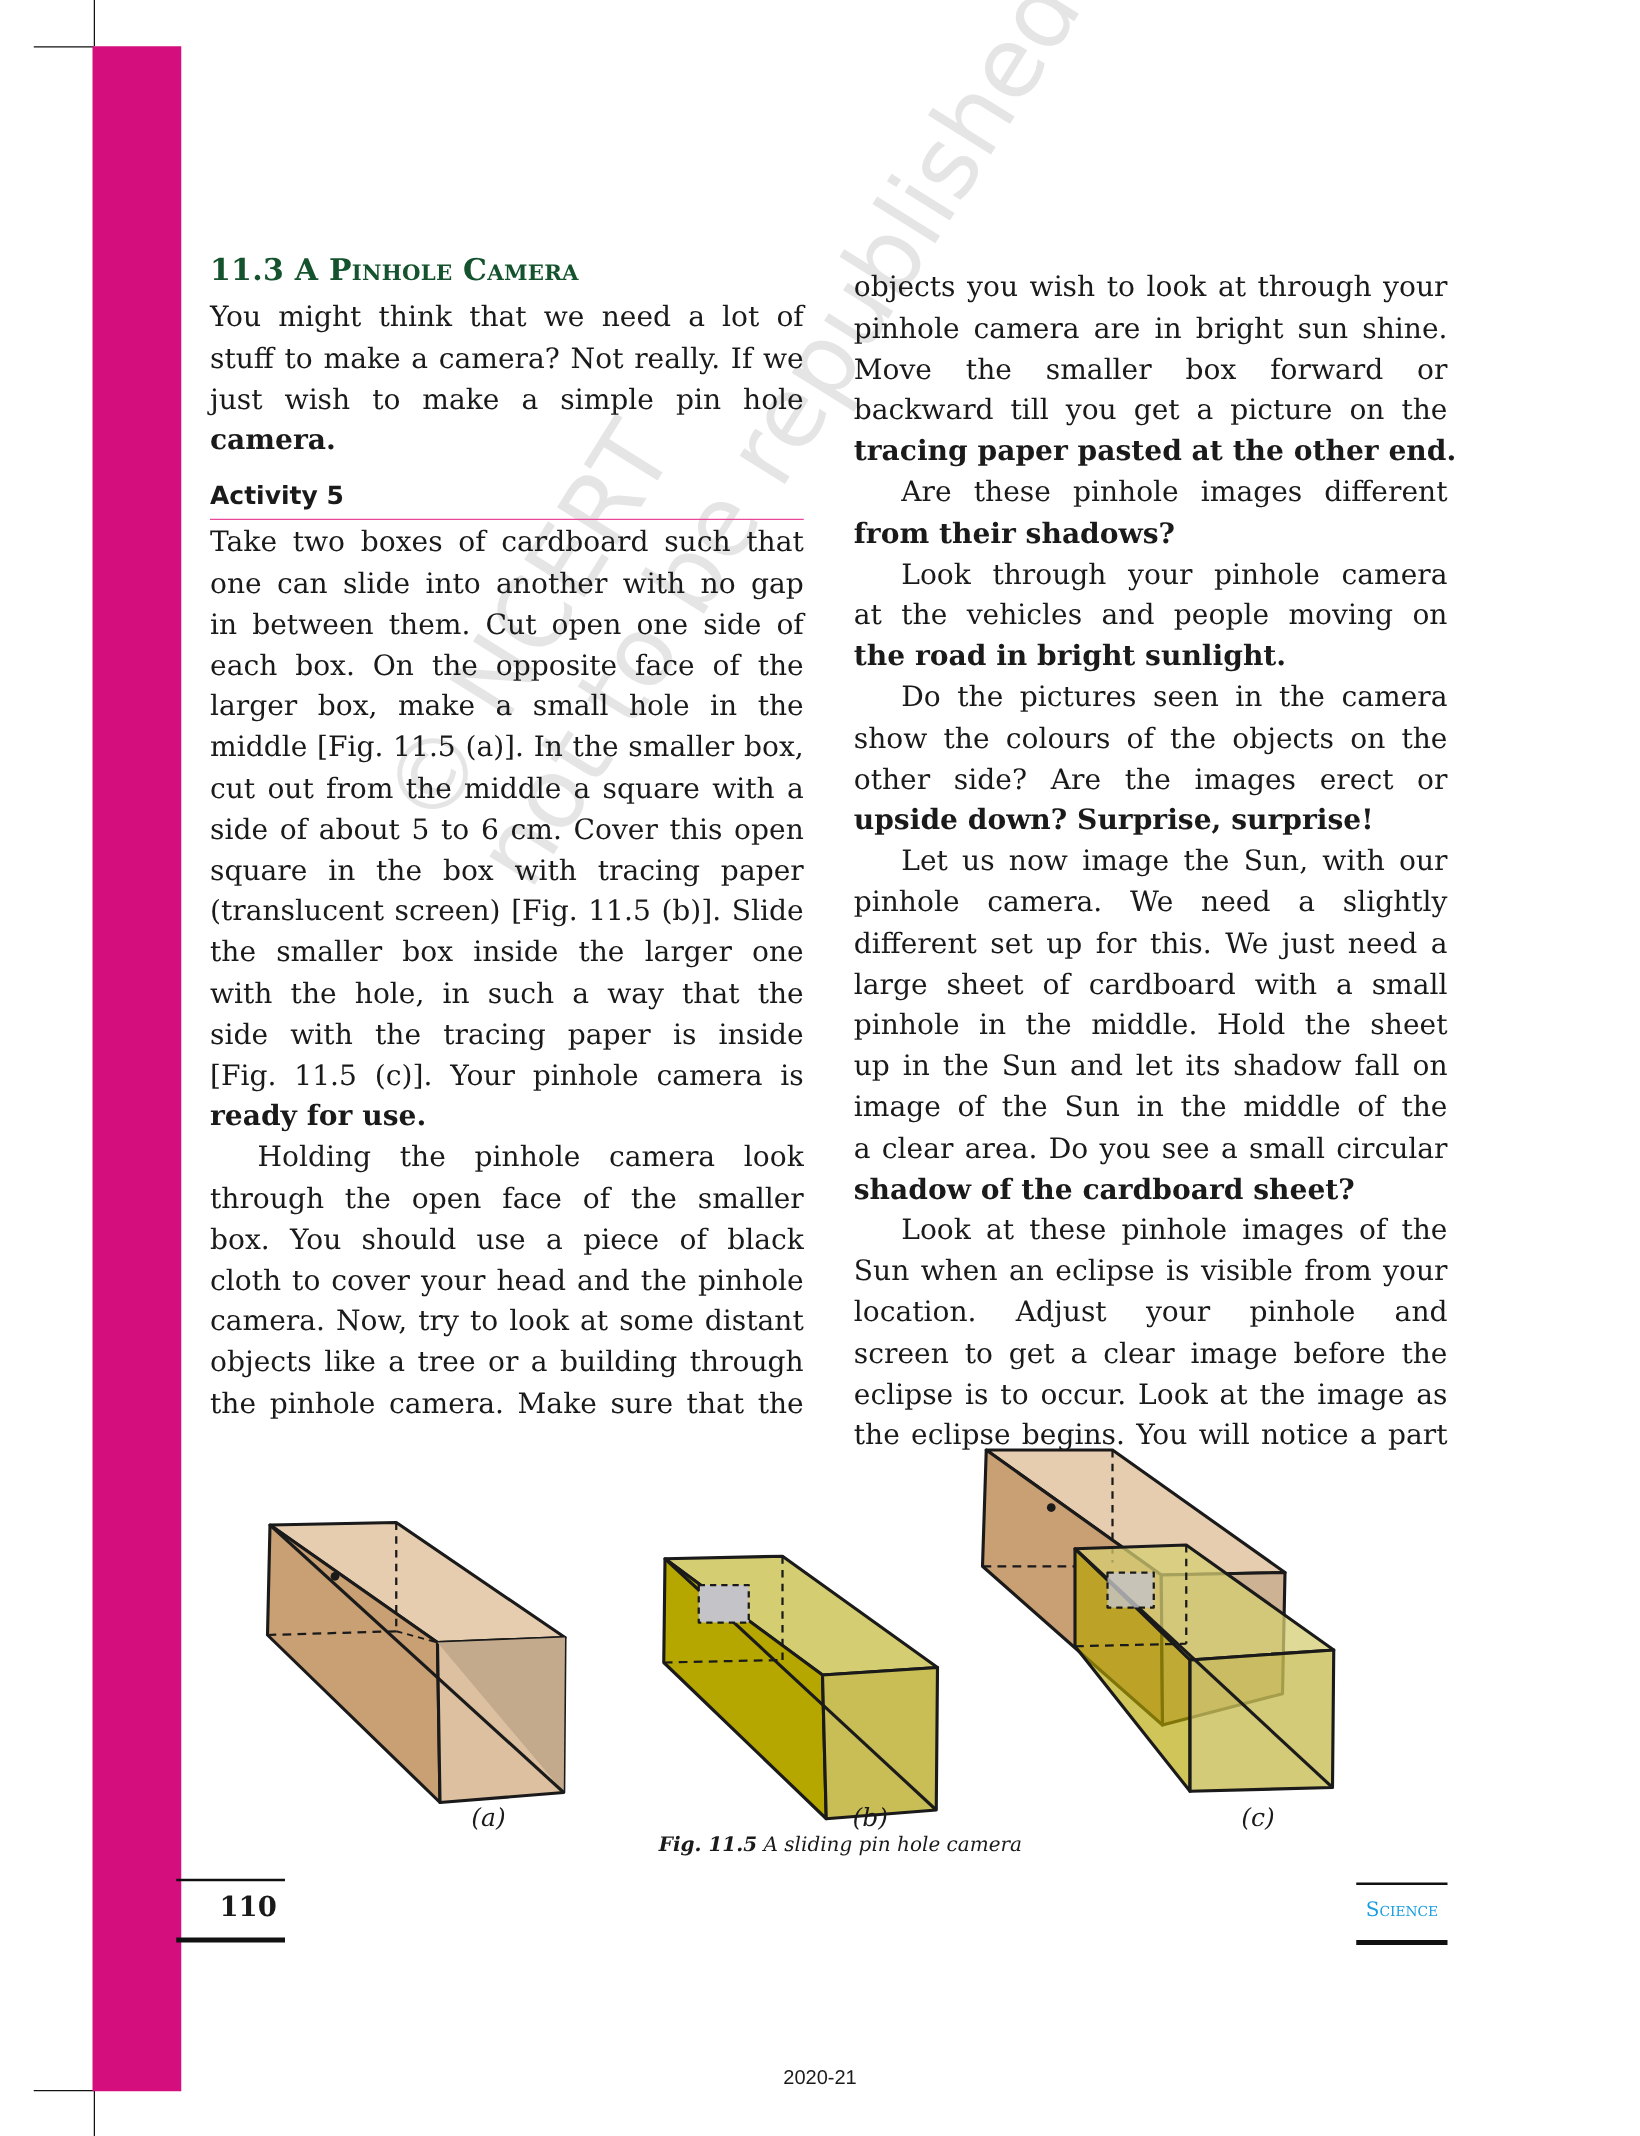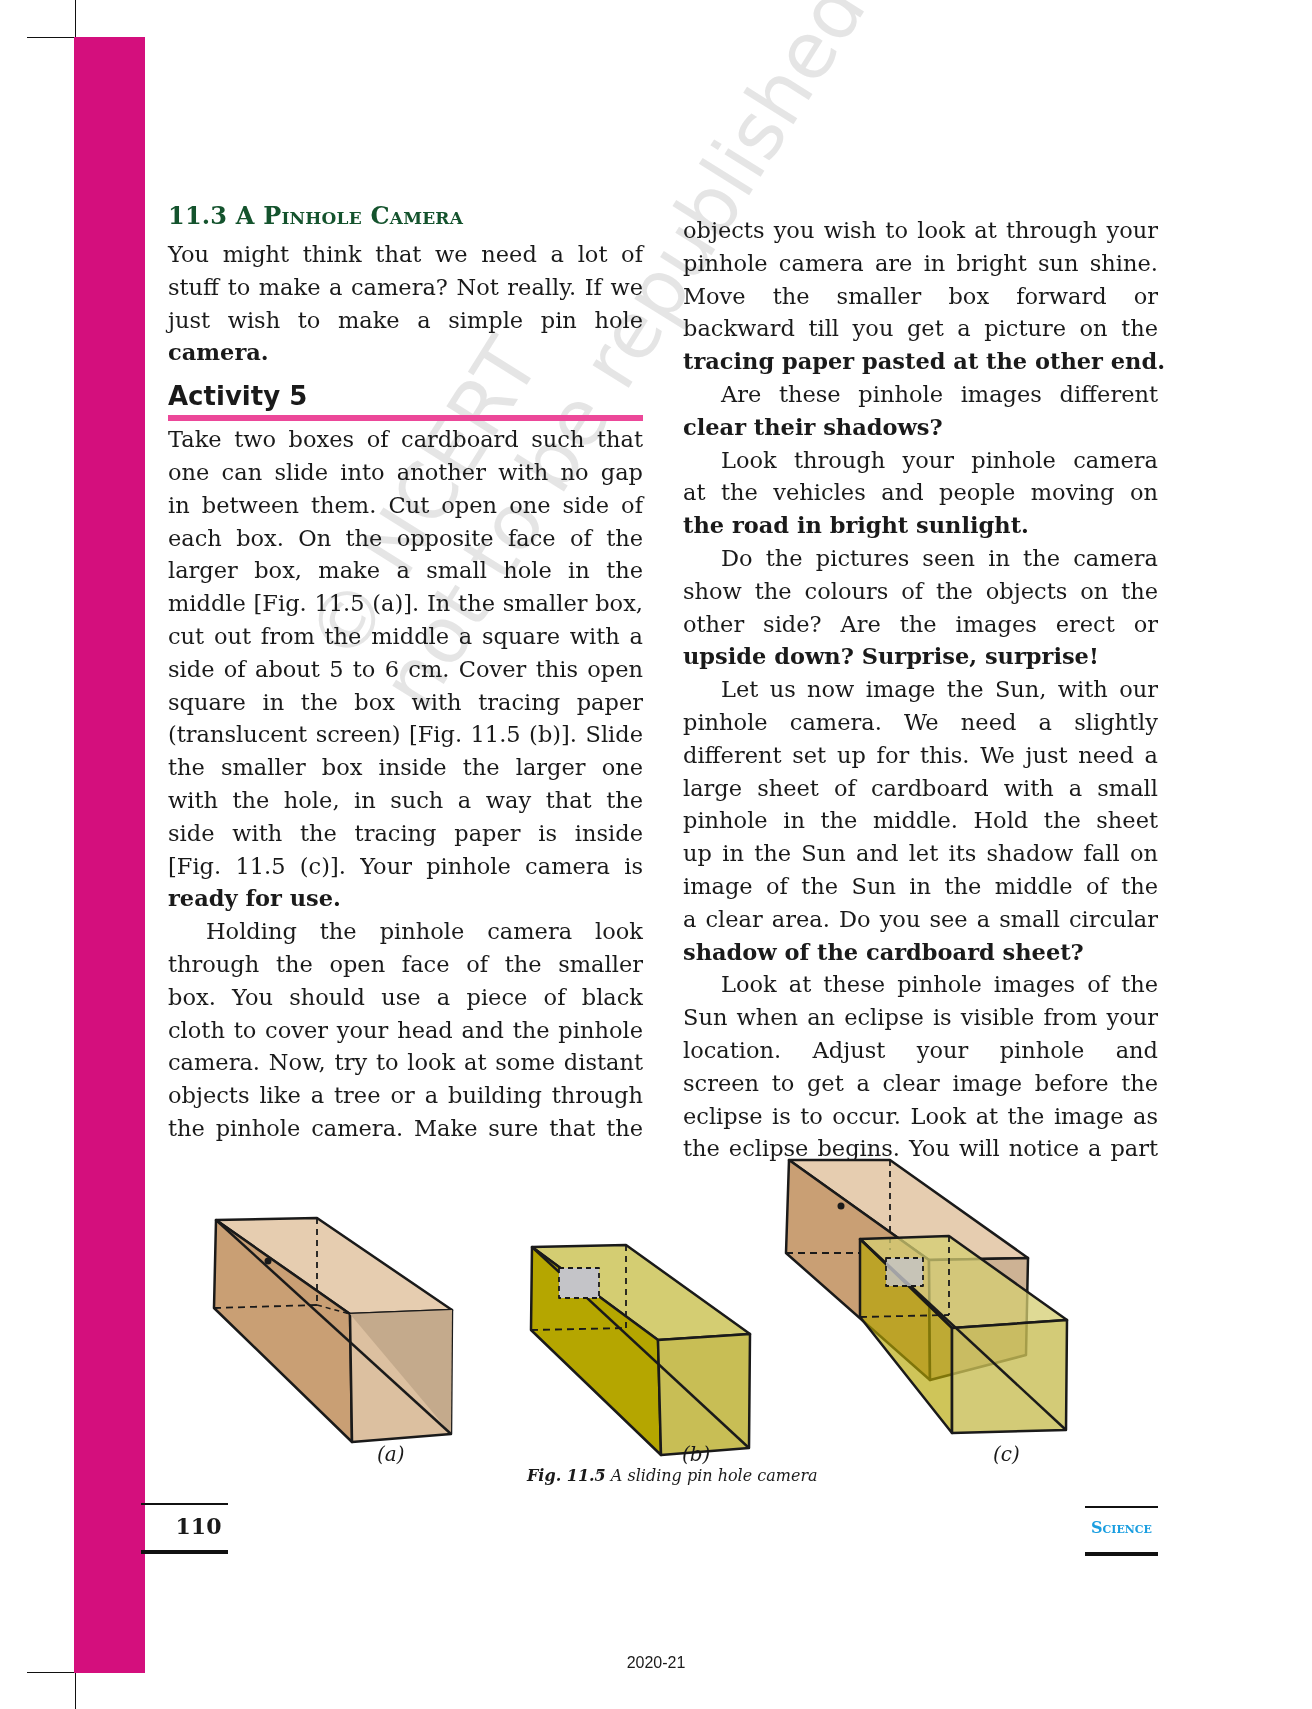--- a/index.html
+++ b/index.html
@@ -7,37 +7,37 @@
          font-family:"DejaVu Serif", serif; color:#1a1a1a; }
   .crop-v { position:absolute; width:1px; background:#111; }
   .crop-h { position:absolute; height:1px; background:#111; }
   #magenta-bar { position:absolute; left:74px; top:37px; width:71px; height:1636px; background:#d40f7d; }
   .col { position:absolute; font-size:22.5px; line-height:32.8px; text-align:justify; }
   #left-col { left:168px; top:200px; width:475px; }
   #right-col { left:683px; top:214px; width:475px; }
   .col p { margin:0; }
   .section-title { color:#14532d; font-weight:bold; font-size:24px; line-height:32px; margin:0 0 6px 0;
                    font-variant:small-caps; letter-spacing:0.2px; }
-  .activity { font-weight:bold; font-size:26px; line-height:34px; margin:10px 0 2px 0;
-              border-bottom:6px solid #ec4899; padding-bottom:2px; font-family:"DejaVu Sans", sans-serif; }
+  .activity { font-weight:bold; font-size:20px; line-height:34px; margin:10px 0 2px 0;
+              border-bottom:1px solid #ec4899; padding-bottom:2px; font-family:"DejaVu Sans", sans-serif; }
   .line { display:block; text-align:justify; text-align-last:justify; white-space:nowrap; }
   .line.last { text-align-last:left;font-weight:bold; }
   .line.ind { padding-left:38px; }
   #watermark { position:absolute; left:290px; top:630px; width:800px; transform:rotate(-58deg); transform-origin:left top;
                color:rgba(160,160,160,0.28); font-family:"DejaVu Sans", sans-serif; font-size:78px; line-height:88px;
                pointer-events:none; white-space:nowrap; }
   #figure { position:absolute; left:200px; top:1150px; width:900px; height:330px; }
   .fig-label { position:absolute; font-style:italic; font-size:20px; font-family:"DejaVu Serif", serif; }
   #caption { position:absolute; left:527px; top:1466px; font-size:16px; font-style:italic; white-space:nowrap; }
   #caption b { font-weight:bold; }
   .footer-rule { position:absolute; background:#111; }
   #page-number { position:absolute; left:155px; top:1513px; width:87px; text-align:center; font-weight:bold;
                  font-size:22px; font-family:"DejaVu Serif", serif; }
   #subject { position:absolute; left:1085px; top:1518px; width:73px; text-align:center; color:#1a9ee0;
-             font-weight:bold; font-size:16px; font-variant:small-caps; font-family:"DejaVu Serif", serif; }
+             font-weight:normal; font-size:16px; font-variant:small-caps; font-family:"DejaVu Serif", serif; }
   #year { position:absolute; left:600px; top:1654px; width:112px; text-align:center; font-size:16px;
           font-family:"Liberation Sans", sans-serif; }
 </style>
 </head>
 <body>
 
 <div class="crop-v" style="left:75px; top:0; height:37px;"></div>
 <div class="crop-h" style="left:27px; top:37px; width:48px;"></div>
 <div class="crop-h" style="left:27px; top:1672px; width:48px;"></div>
 <div class="crop-v" style="left:75px; top:1672px; height:37px;"></div>
@@ -92,21 +92,21 @@
 <div id="right-col" class="col">
   <p>
     <span class="line">objects you wish to look at through your</span>
     <span class="line">pinhole camera are in bright sun shine.</span>
     <span class="line">Move the smaller box forward or</span>
     <span class="line">backward till you get a picture on the</span>
     <span class="line last">tracing paper pasted at the other end.</span>
   </p>
   <p>
     <span class="line ind">Are these pinhole images different</span>
-    <span class="line last">clear their shadows?</span>
+    <span class="line last">from their shadows?</span>
   </p>
   <p>
     <span class="line ind">Look through your pinhole camera</span>
     <span class="line">at the vehicles and people moving on</span>
     <span class="line last">the road in bright sunlight.</span>
   </p>
   <p>
     <span class="line ind">Do the pictures seen in the camera</span>
     <span class="line">show the colours of the objects on the</span>
     <span class="line">other side? Are the images erect or</span>

